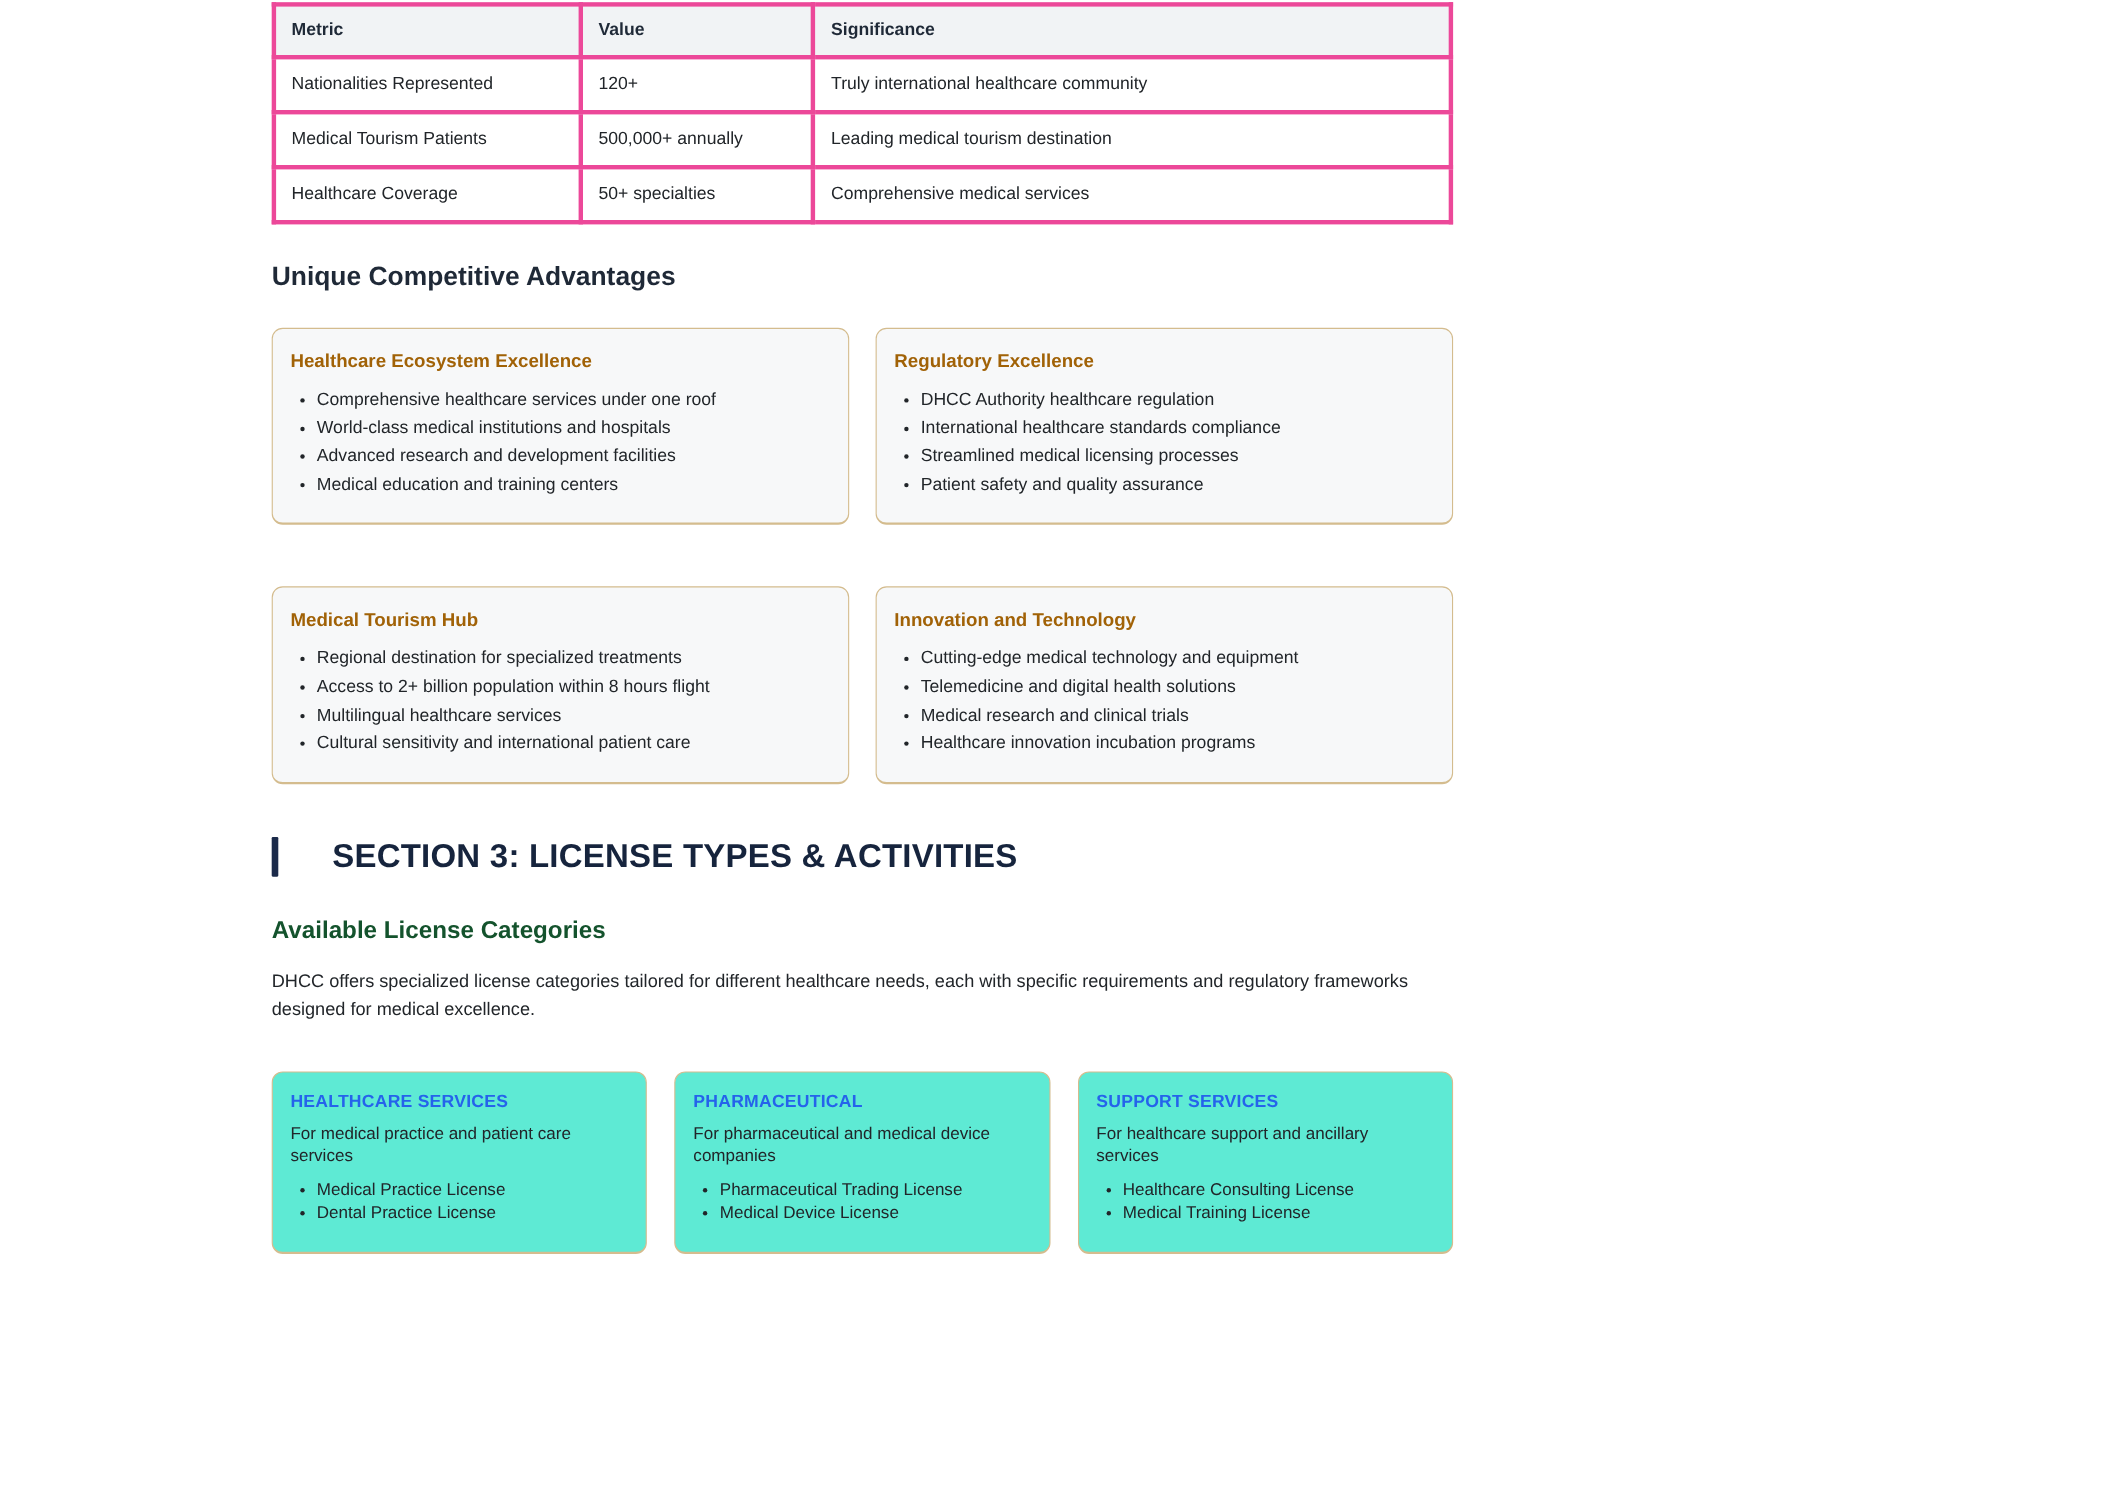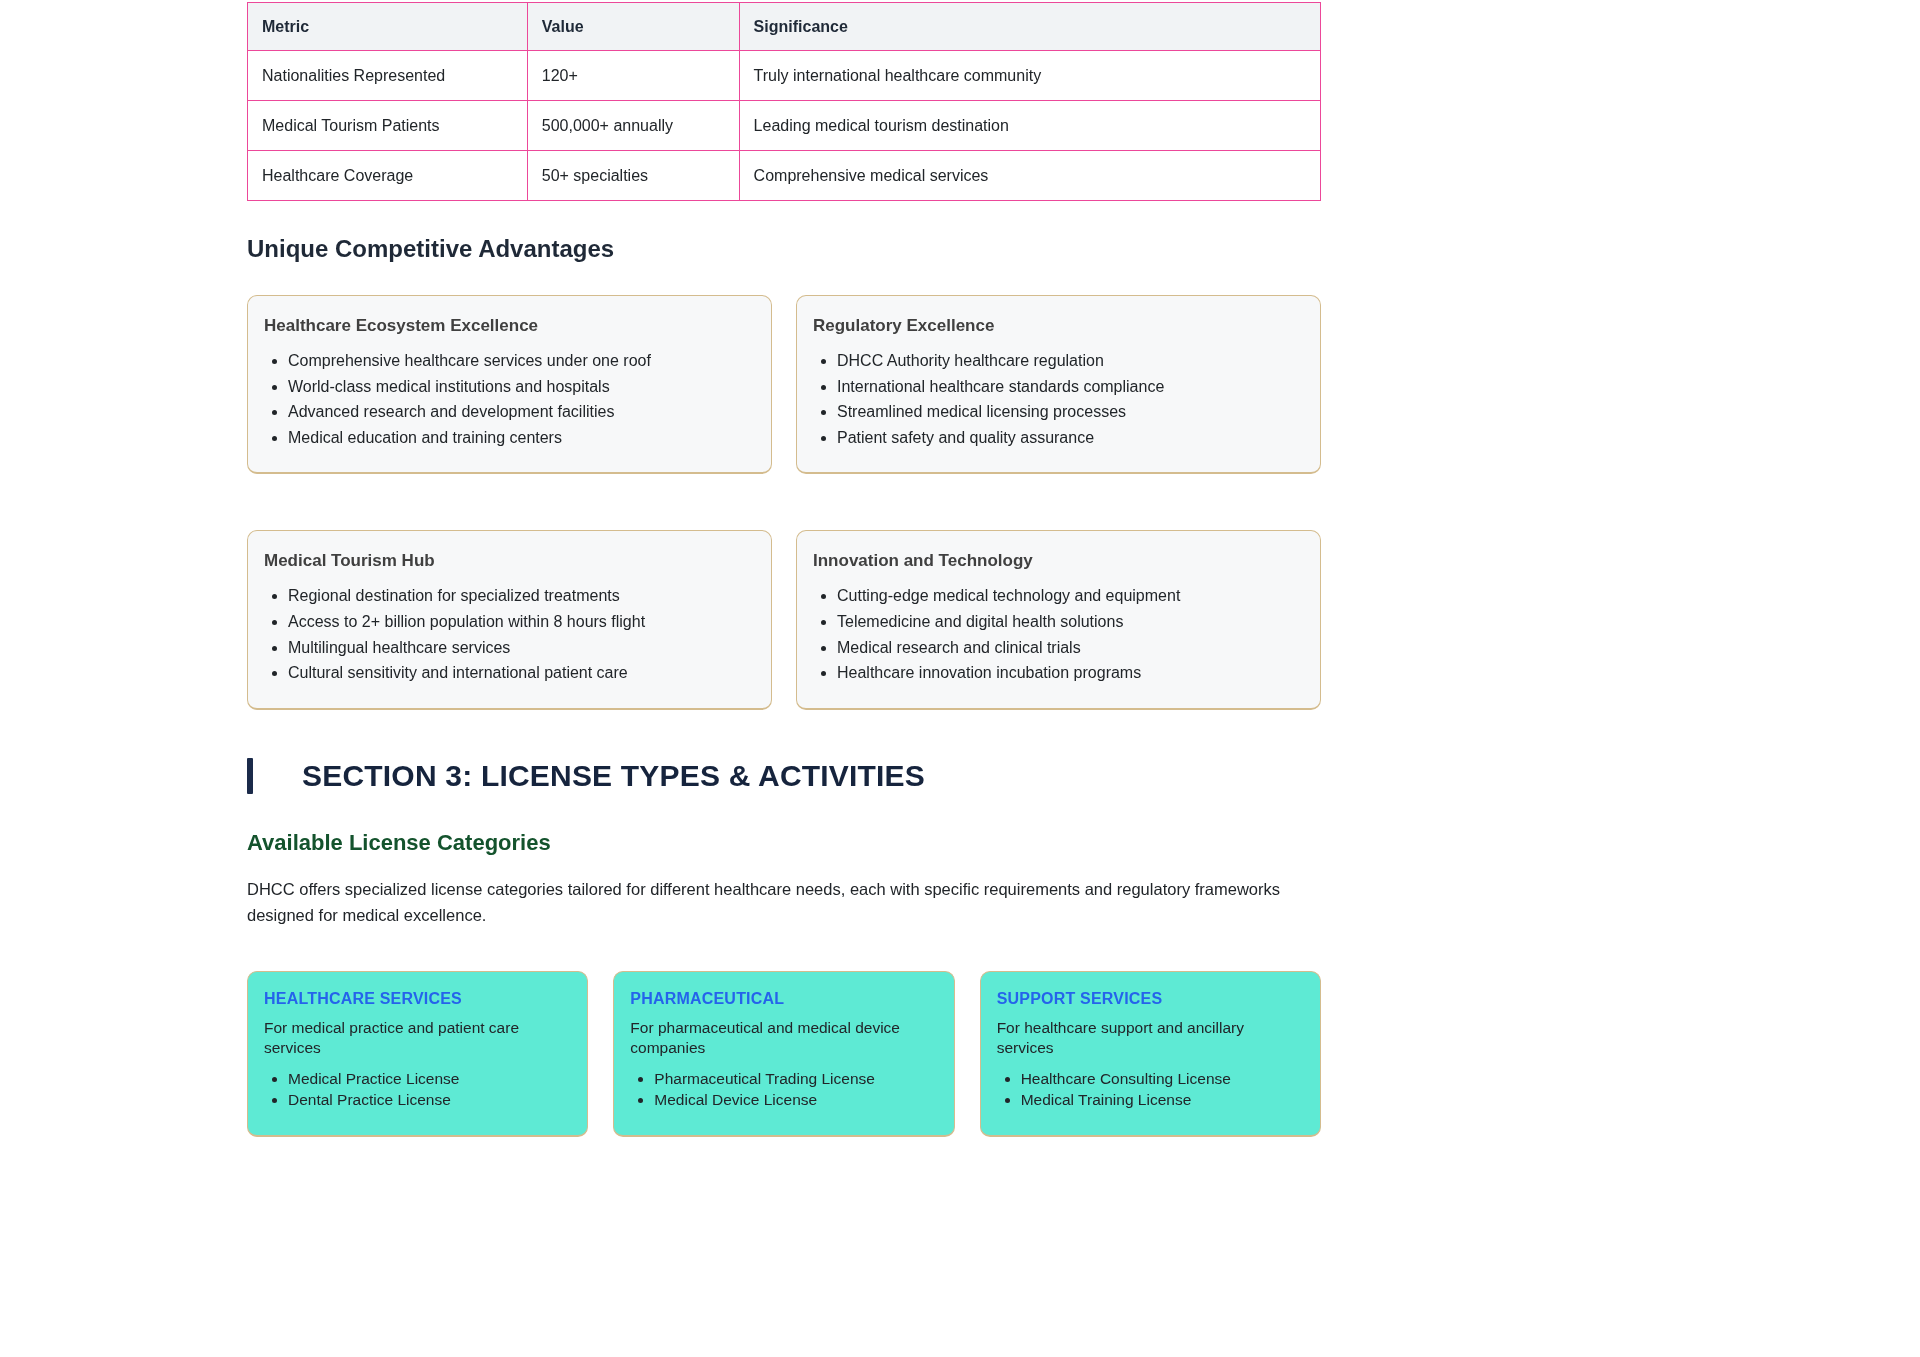--- a/index.html
+++ b/index.html
@@ -21,21 +21,21 @@
   }
 
   
   table.stats {
     width: 100%;
     border-collapse: collapse;
     font-size: 16px;
     margin-bottom: 34px;
   }
   table.stats th, table.stats td {
-    border: 1px solid #ec4899;
+    border: 4px solid #ec4899;
     text-align: left;
     vertical-align: middle;
     padding: 13px 14px;
   }
   table.stats th {
     background: #f1f3f5;
     font-weight: 700;
     color: #1f2937;
     height: 48px;
   }
@@ -93,21 +93,21 @@
     margin-bottom: 0;
   }
   .card {
     background: #f7f8f9;
     border: 1px solid #d4bc8e;
     border-bottom-width: 2px;
     border-radius: 10px;
     padding: 20px 16px 22px 16px;
   }
   .card .card-title {
-    color: #404040;
+    color: #a16207;
     font-size: 17px;
     font-weight: 700;
     margin-bottom: 12px;
   }
   .card ul {
     list-style: disc;
     padding-left: 24px;
     margin-left: 0;
   }
   .card ul li {

